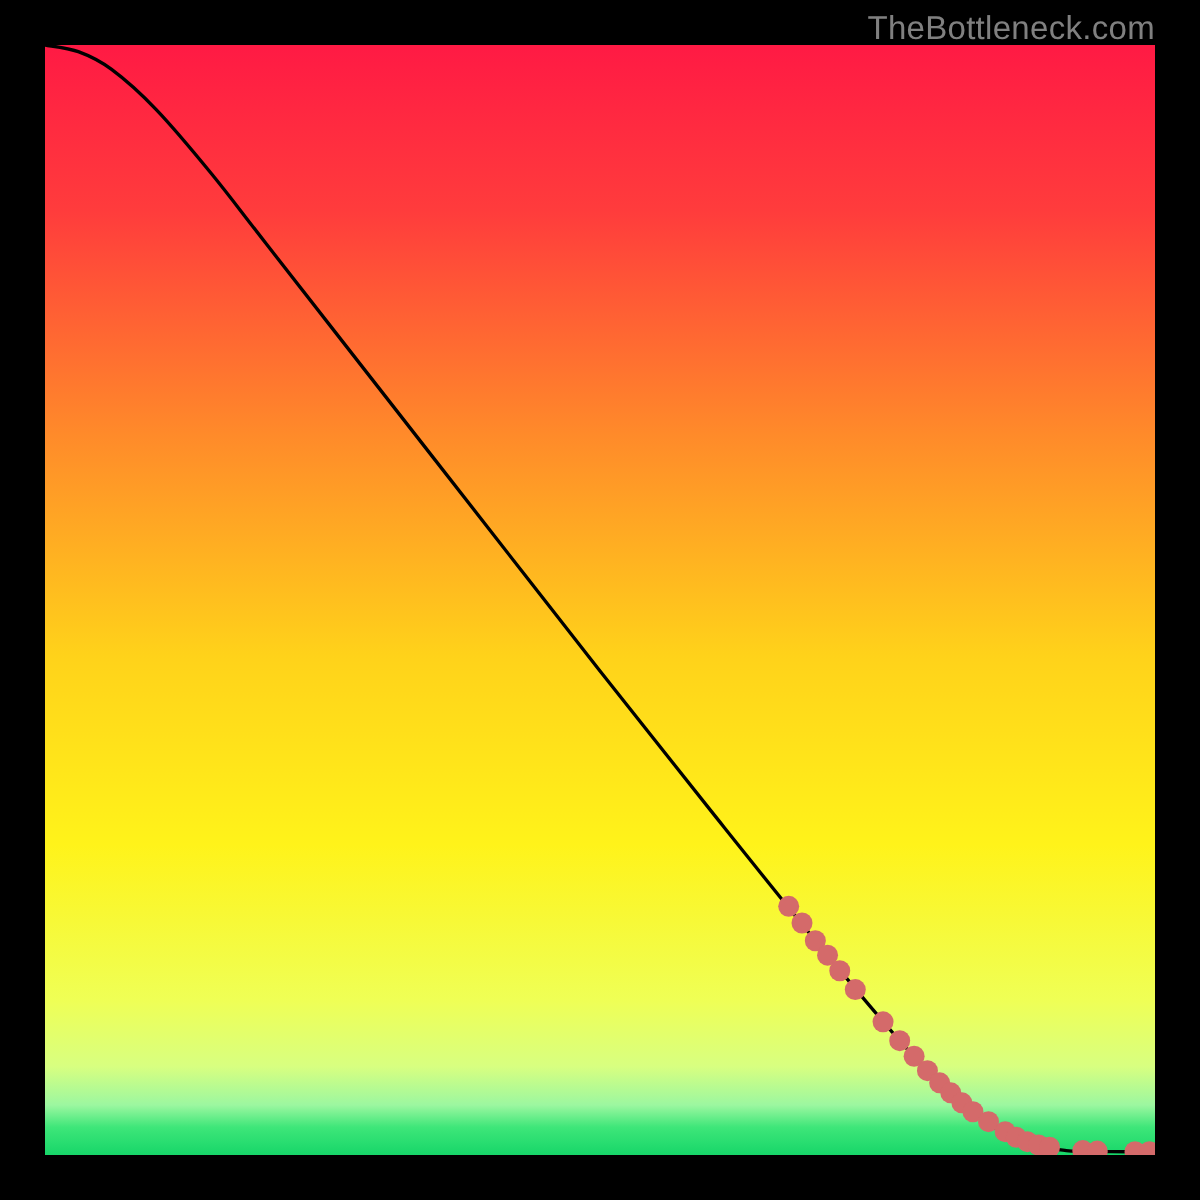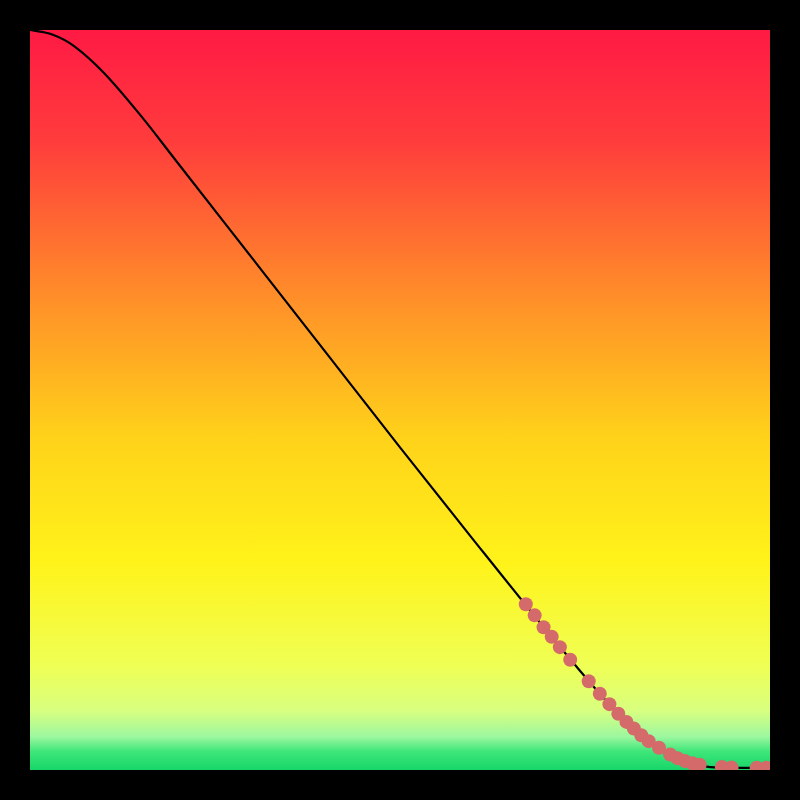--- a/index.html
+++ b/index.html
@@ -37,20 +37,21 @@
   }
   svg {
     display: block;
   }
 </style>
 </head>
 <body>
 
 <div class="frame">
 
+  <div class="watermark">TheBottleneck.com</div>
 
   <div class="plot-area">
     <svg id="chart-svg" width="740" height="740" viewBox="0 0 740 740" preserveAspectRatio="none">
       <defs>
         <linearGradient id="bg-grad" x1="0" y1="0" x2="0" y2="1">
             <stop offset="0.00%" stop-color="#ff1a44"></stop>
             <stop offset="15.00%" stop-color="#ff3c3c"></stop>
             <stop offset="35.00%" stop-color="#ff8a2a"></stop>
             <stop offset="55.00%" stop-color="#ffd21a"></stop>
             <stop offset="72.00%" stop-color="#fff31a"></stop>

